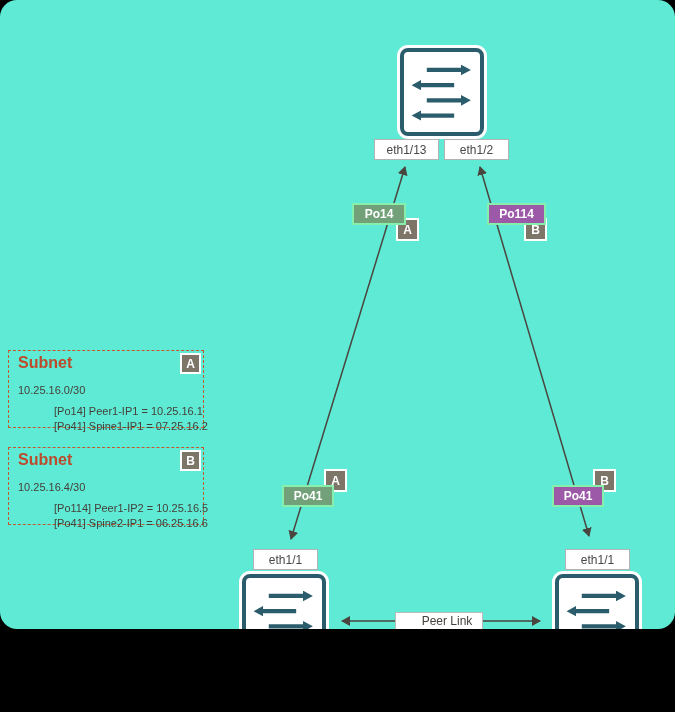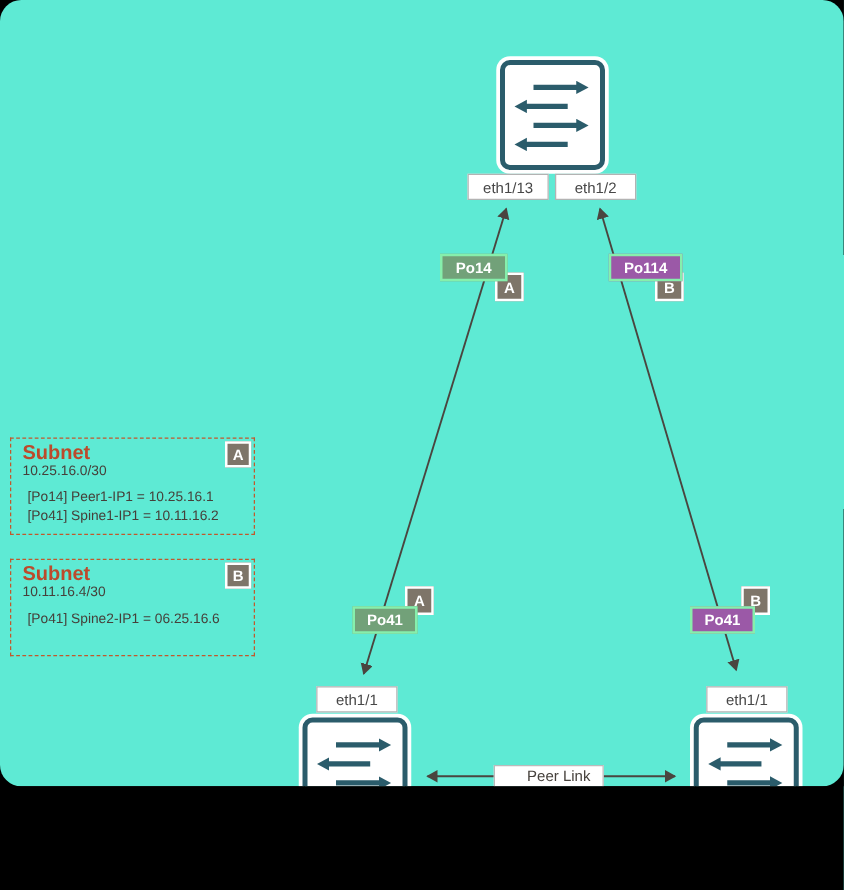--- a/index.html
+++ b/index.html
@@ -44,22 +44,22 @@
     font-size:12px; font-weight:bold; display:flex; align-items:center;
     justify-content:center; z-index:4;
   }
 
   
   .subnet-box {
     position:absolute; left:8px; width:196px; height:78px; box-sizing:border-box;
     border:1px dashed #c2582c; padding:5px 9px; background:transparent;
   }
   .subnet-title { color:#bc4a2b; font-size:16px; font-weight:bold; line-height:14px; }
-  .subnet-cidr  { color:#46403a; font-size:11px; line-height:13px; margin-top:1px; }
-  .subnet-entries { margin-top:7px; padding-left:4px; }
+  .subnet-cidr  { color:#46403a; font-size:11px; line-height:13px; margin-top:14px; }
+  .subnet-entries { margin-top:7px; padding-left:4px;margin-left:32px; }
   .subnet-entry { color:#46403a; font-size:11px; line-height:15px; white-space:nowrap; }
   .subnet-box .zone-badge { top:2px; right:2px; width:21px; height:21px; }
 
   
   .peer-label {
     position:absolute; left:395px; top:612px; width:88px; height:18px;
     box-sizing:border-box; background:#ffffff; border:1px solid #bbbbbb;
     color:#46413c; font-size:12px; display:flex; align-items:center;
     justify-content:center; z-index:5;padding-left:16px;
   }
@@ -107,29 +107,30 @@
   <div class="zone-badge" style="left:324px; top:469px;">A</div>
   <div class="po-badge po-green" style="left:282px; top:485px; width:52px;">Po41</div>
   <div class="zone-badge" style="left:593px; top:469px;">B</div>
   <div class="po-badge po-purple" style="left:552px; top:485px; width:52px;">Po41</div>
 
   <div class="subnet-box" style="top:350px;">
     <div class="subnet-title">Subnet</div>
     <div class="subnet-cidr">10.25.16.0/30</div>
     <div class="subnet-entries">
       <div class="subnet-entry">[Po14] Peer1-IP1 = 10.25.16.1</div>
-      <div class="subnet-entry">[Po41] Spine1-IP1 = 10.11.16.2</div>
+      <div class="subnet-entry">[Po41] Spine1-IP1 = 07.25.16.2</div>
     </div>
     <div class="zone-badge">A</div>
   </div>
 
   <div class="subnet-box" style="top:447px;">
     <div class="subnet-title">Subnet</div>
-    <div class="subnet-cidr">10.11.16.4/30</div>
+    <div class="subnet-cidr">10.25.16.4/30</div>
     <div class="subnet-entries">
+      <div class="subnet-entry">[Po114] Peer1-IP2 = 10.25.16.5</div>
       <div class="subnet-entry">[Po41] Spine2-IP1 = 06.25.16.6</div>
     </div>
     <div class="zone-badge">B</div>
   </div>
 
   <div class="port-label" style="left:253px; top:549px;">eth1/1</div>
   <div class="switch" style="left:242px; top:574px;">
     <svg viewBox="0 0 100 100">
       <line x1="30" y1="21" x2="76" y2="21" stroke="#2b5c6b" stroke-width="5.5" marker-end="url(#tArr)"></line>
       <line x1="66" y1="41" x2="22" y2="41" stroke="#2b5c6b" stroke-width="5.5" marker-end="url(#tArr)"></line>

